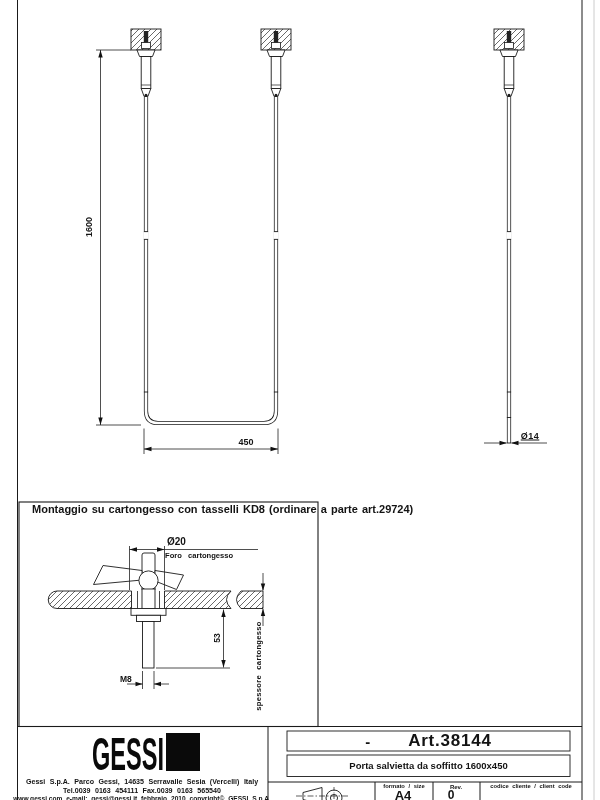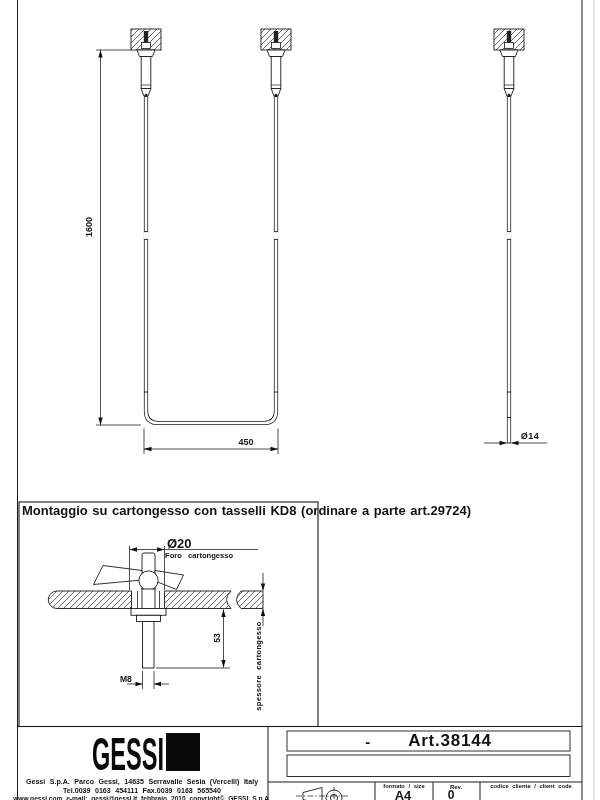--- a/index.html
+++ b/index.html
@@ -189,45 +189,46 @@
     <circle cx="334" cy="798" r="8" stroke-width="0.9"></circle>
     <circle cx="334" cy="798" r="3.6" stroke-width="0.9"></circle>
     <line x1="334" y1="787" x2="334" y2="800" stroke-width="0.7" stroke-dasharray="4 1.5 1 1.5"></line>
   </g>
 </svg>
 
   <div class="lbl rot" style="left:89px;top:227px;font-size:9px;">1600</div>
 
   <div class="lbl cb" style="left:211px;top:447px;font-size:9px;margin-left:35px;">450</div>
 
-  <div class="lbl cc" style="left:530px;top:436px;font-size:9px;letter-spacing:.5px;">Ø14</div>
-
-  <div class="lbl" style="left:22px;top:504px;font-size:13px;word-spacing:1px;">Montaggio su cartongesso con tasselli KD8 (ordinare a parte art.29724)</div>
-
-  <div class="lbl" style="left:167px;top:537px;font-size:13px;">Ø20</div>
+  <div class="lbl cc" style="left:530px;top:436px;font-size:9px;letter-spacing:.5px;text-decoration:underline;">Ø14</div>
+
+  <div class="lbl" style="left:32px;top:504px;font-size:11px;word-spacing:1px;">Montaggio su cartongesso con tasselli KD8 (ordinare a parte art.29724)</div>
+
+  <div class="lbl" style="left:167px;top:537px;font-size:10px;">Ø20</div>
 
   <div class="lbl" style="left:165px;top:551.5px;font-size:7.6px;word-spacing:4px;">Foro cartongesso</div>
 
   <div class="lbl rot" style="left:216.5px;top:638px;font-size:8.5px;">53</div>
 
   <div class="lbl" style="left:120px;top:675px;font-size:8.5px;">M8</div>
 
   <div class="lbl rot" style="left:259px;top:666px;font-size:7.6px;word-spacing:3px;letter-spacing:.3px;">spessore cartongesso</div>
 
   <div class="lbl cx" style="left:142px;top:779px;font-size:7.1px;word-spacing:2.5px;">Gessi S.p.A. Parco Gessi, 14635 Serravalle Sesia (Vercelli) Italy</div>
 
   <div class="lbl cx" style="left:142px;top:787.5px;font-size:7.1px;word-spacing:2.5px;">Tel.0039 0163 454111 Fax.0039 0163 565540</div>
 
   <div class="lbl cx" style="left:142px;top:795.5px;font-size:6.6px;word-spacing:2px;">www.gessi.com e-mail: gessi@gessi.it febbraio 2010 copyright© GESSI S.p.A.</div>
 
   <div class="boxflex" style="left:287px;top:731px;width:283px;height:20px;gap:38px;">
     <span style="font-size:15px;">-</span>
     <span style="font-size:17px;letter-spacing:.8px;">Art.38144</span>
   </div>
 
+  <div class="boxflex" style="left:287px;top:755px;width:283px;height:21.5px;font-size:9.5px;">Porta salvietta da soffitto 1600x450</div>
 
   <div class="lbl cx" style="left:404px;top:783.5px;font-size:5.8px;word-spacing:2px;">formato / size</div>
   <div class="lbl cx" style="left:403px;top:789px;font-size:13px;">A4</div>
 
   <div class="lbl cx" style="left:456px;top:783.5px;font-size:6px;">Rev.</div>
   <div class="lbl cx" style="left:451px;top:789px;font-size:12px;">0</div>
 
   <div class="lbl cx" style="left:531px;top:783.5px;font-size:5.8px;word-spacing:2px;">codice cliente / client code</div>
 
 </div>

